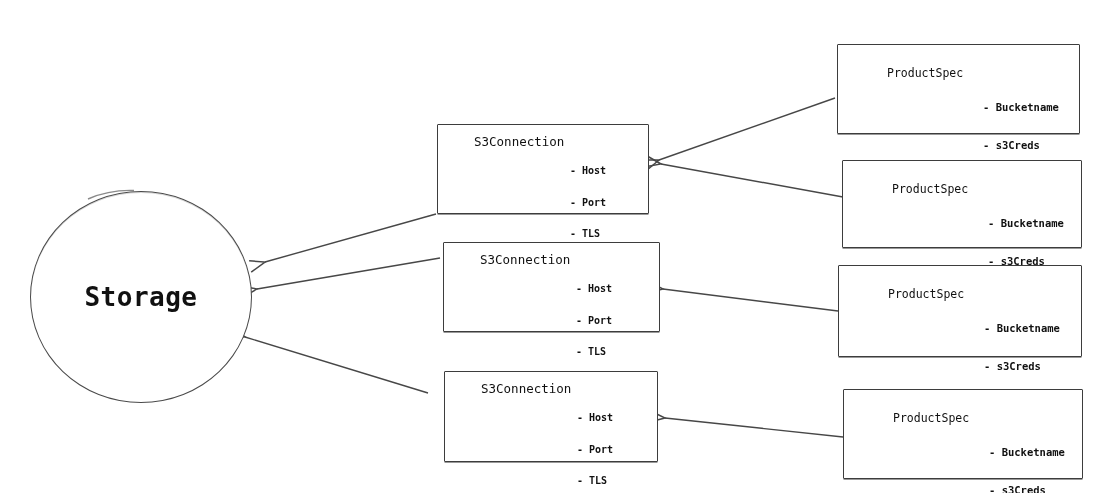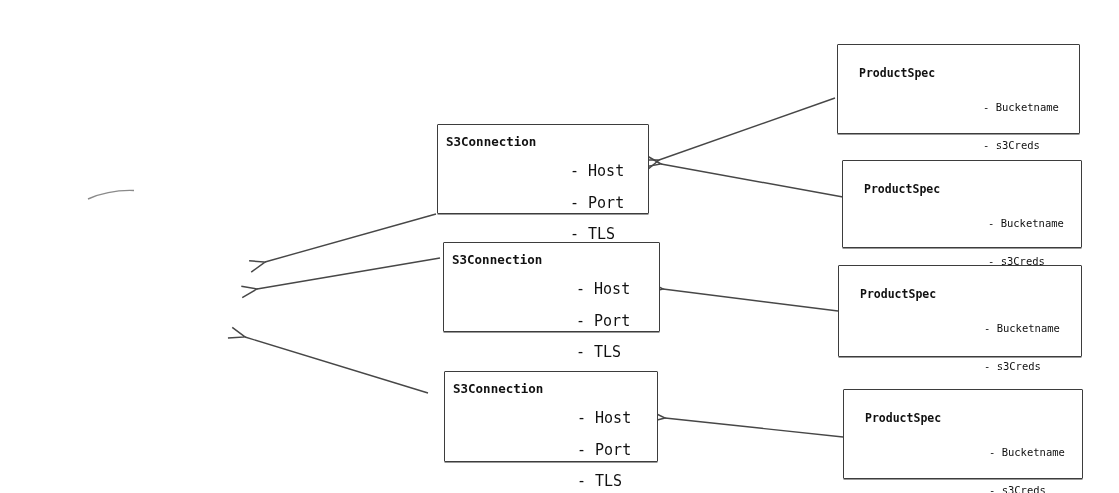--- a/index.html
+++ b/index.html
@@ -43,33 +43,34 @@
     font-weight: 600;
     letter-spacing: 0.5px;
   }
   .rect-node {
     border: 1.6px solid #3d3d3d;
     border-radius: 1px;
     box-shadow: 0 1.5px 0 -0.5px rgba(70,70,70,.55);
   }
   .node-title {
     position: absolute;
-    font-weight: 700;
+    font-weight: 400;
     white-space: nowrap;
+    margin-left: 28px;
   }
   .attrs {
     position: absolute;
-    font-weight: 400;
+    font-weight: 700;
     white-space: pre;
   }
   .attrs div { white-space: pre; }
 
   
   .s3box .node-title { left: 8px; top: 9px; font-size: 12.5px; text-align: center; }
-  .s3box .attrs { left: 132px; top: 20px; font-size: 15px; line-height: 10.5px; }
+  .s3box .attrs { left: 132px; top: 20px; font-size: 10px; line-height: 10.5px; }
   #s3c1 { left: 437px; top: 124px; width: 212px; height: 90px; }
   #s3c2 { left: 443px; top: 242px; width: 217px; height: 90px; }
   #s3c3 { left: 444px; top: 371px; width: 214px; height: 91px; }
 
   
   .psbox .node-title { left: 21px; top: 21px; font-size: 11.5px; }
   .psbox .attrs { left: 145px; top: 31px; font-size: 10.5px; line-height: 12.5px; }
   #ps1 { left: 837px; top: 44px;  width: 243px; height: 90px; }
   #ps2 { left: 842px; top: 160px; width: 240px; height: 88px; }
   #ps3 { left: 838px; top: 265px; width: 244px; height: 92px; }
@@ -90,20 +91,23 @@
     <path d="M 88 199 C 104 192 120 190 134 190.5" fill="none" stroke="#8a8a8a" stroke-width="1.4"></path>
     <line x1="835" y1="98" x2="659" y2="160" stroke="#474747" stroke-width="1.4" marker-end="url(#ah)"></line>
     <line x1="843" y1="197" x2="661" y2="164" stroke="#474747" stroke-width="1.4" marker-end="url(#ah)"></line>
     <line x1="838" y1="311" x2="663" y2="289" stroke="#474747" stroke-width="1.4" marker-end="url(#ah)"></line>
     <line x1="843" y1="437" x2="665" y2="418" stroke="#474747" stroke-width="1.4" marker-end="url(#ah)"></line>
     <line x1="436" y1="214" x2="265" y2="262" stroke="#474747" stroke-width="1.4" marker-end="url(#ah)"></line>
     <line x1="440" y1="258" x2="257" y2="289" stroke="#474747" stroke-width="1.4" marker-end="url(#ah)"></line>
     <line x1="428" y1="393" x2="245" y2="337" stroke="#474747" stroke-width="1.4" marker-end="url(#ah)"></line>
   </svg>
 
+  <div class="node circle-node">
+    <span class="circle-label">Storage</span>
+  </div>
 
   <div id="s3c1" class="node rect-node s3box">
     <span class="node-title">S3Connection</span>
     <div class="attrs">
       <div>- Host</div>
       <div>- Port</div>
       <div>- TLS</div>
     </div>
   </div>
 

